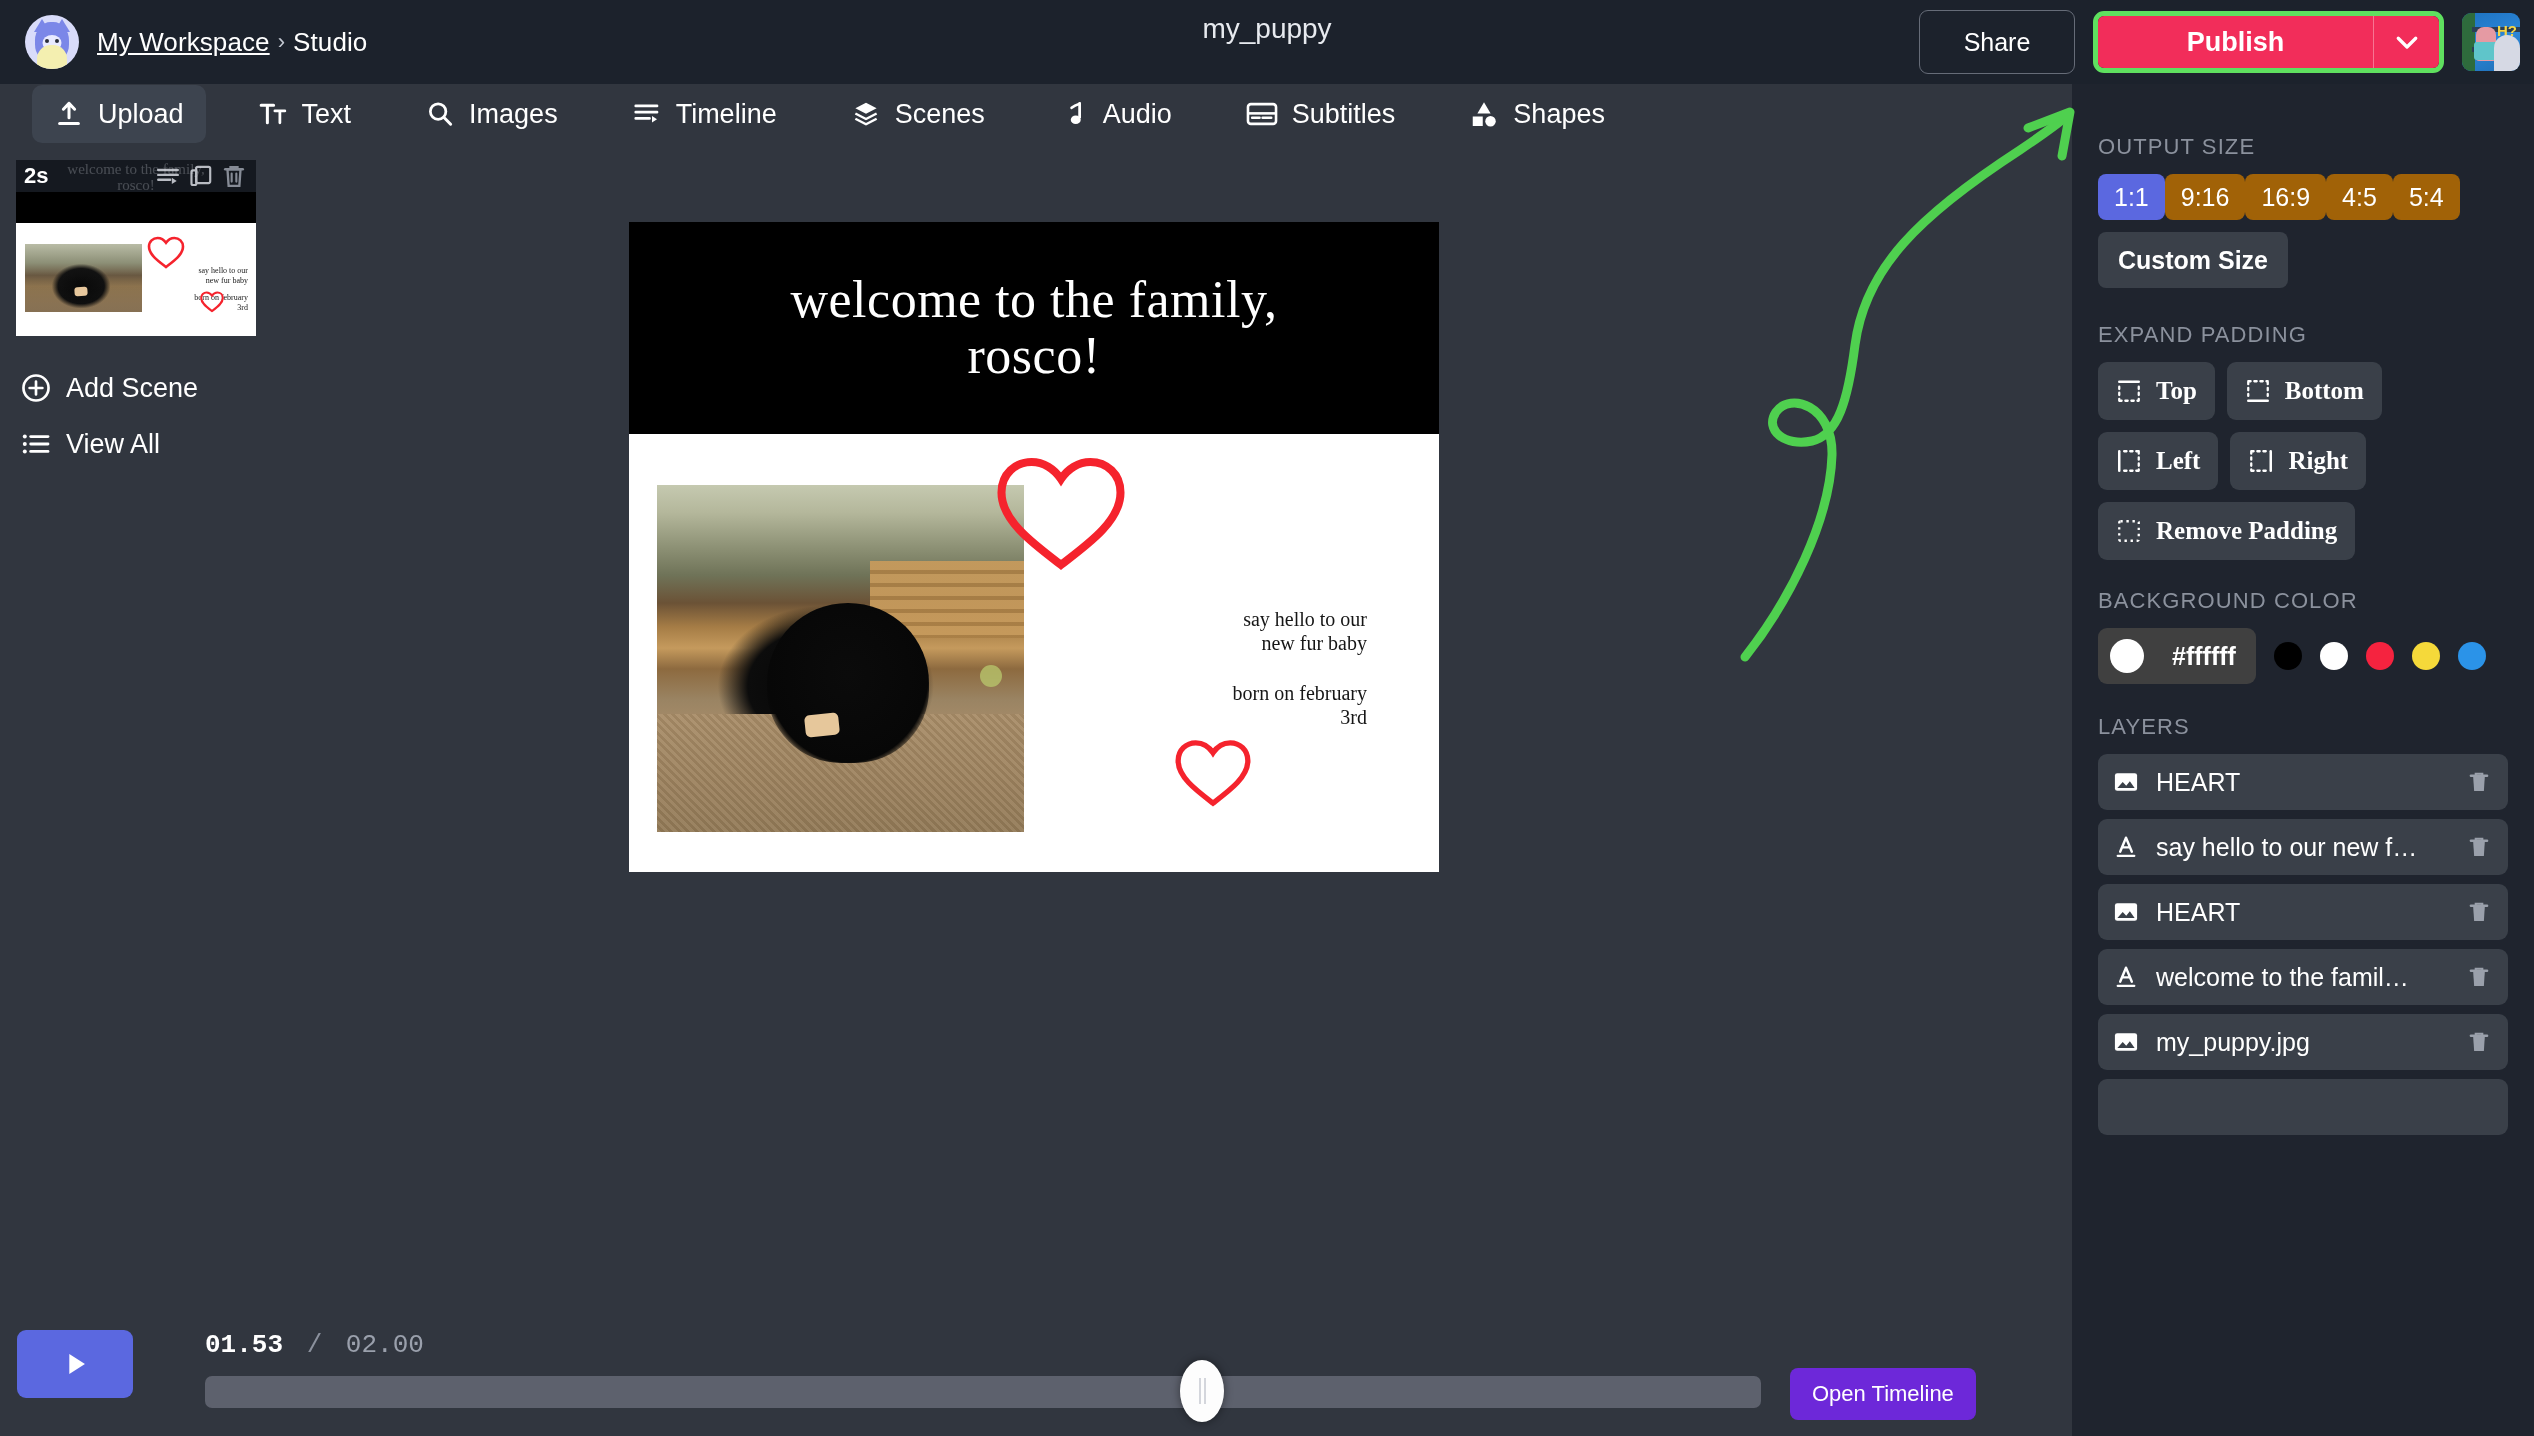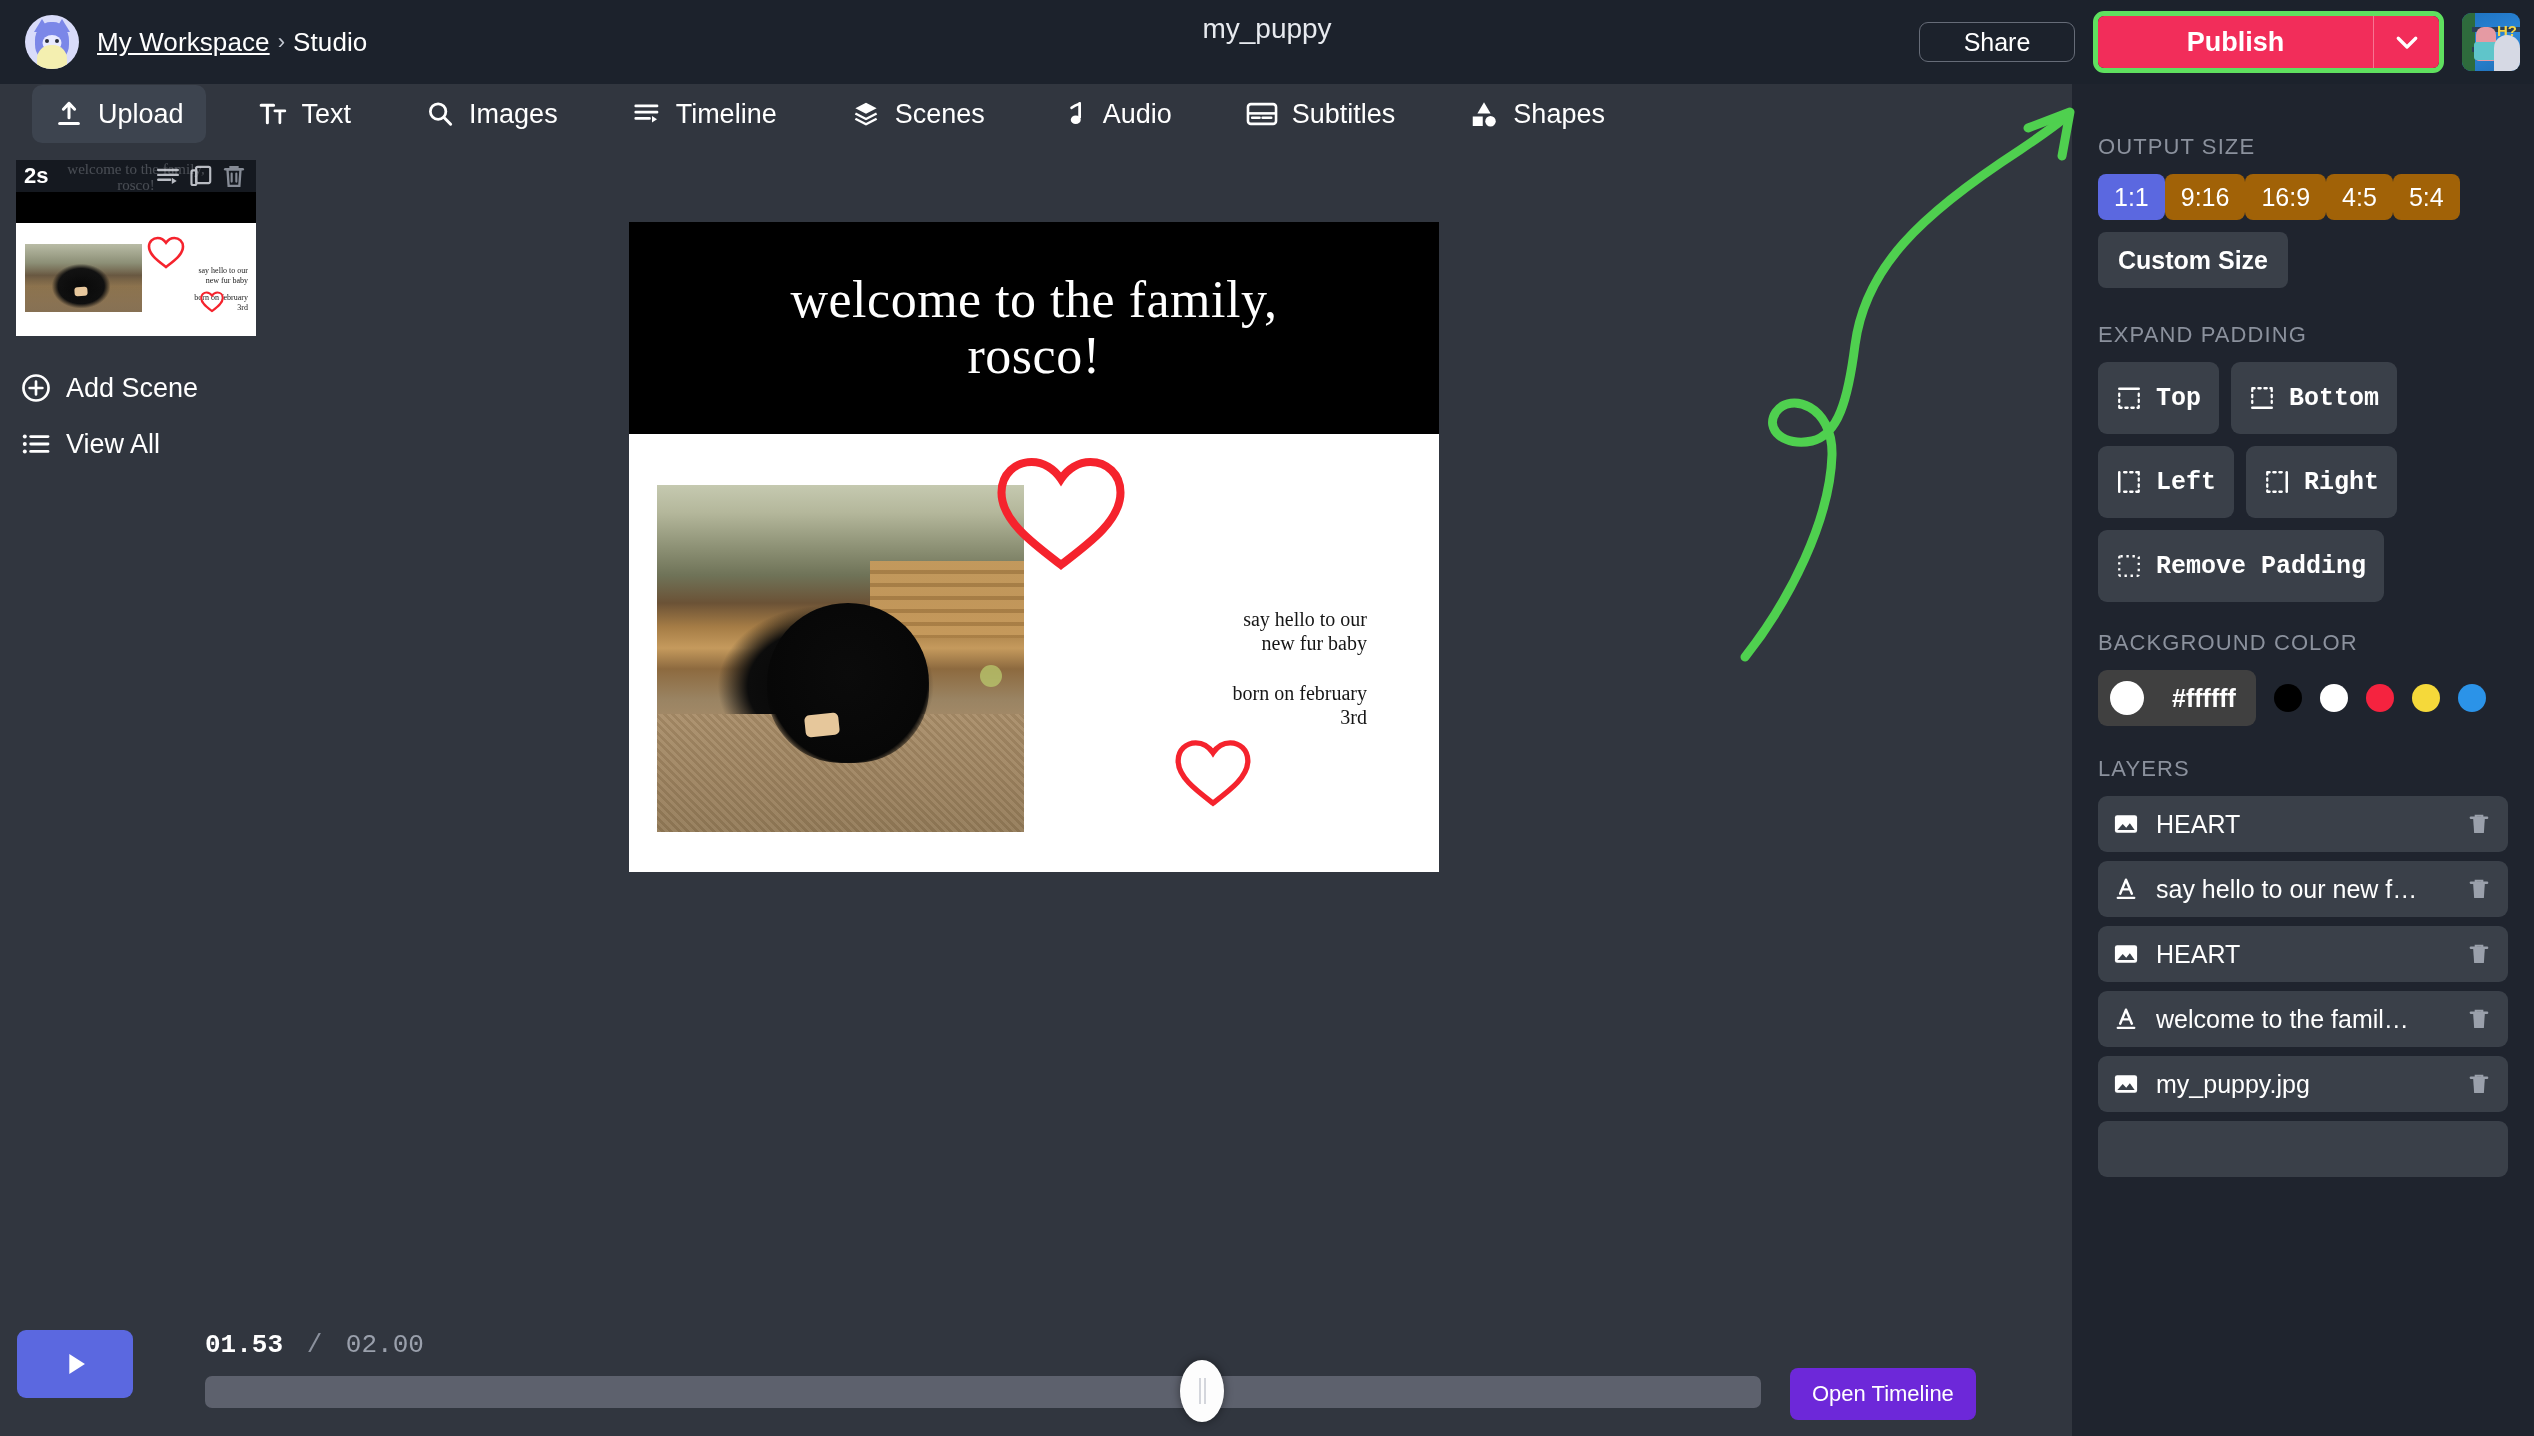--- a/index.html
+++ b/index.html
@@ -50,21 +50,21 @@
   .breadcrumb .bc-cur { color: #ffffff; }
 
   .doc-title {
     position: absolute; left: 0; right: 0; top: 13px; text-align: center;
     font-size: 28px; color: #e7eaef; pointer-events: none;
   }
   .header-right {
     margin-left: auto; display: flex; align-items: center; gap: 18px; padding-right: 14px;
   }
   .btn-share {
-    width: 156px; height: 40px; border: 1.5px solid #666c78; border-radius: 9px;
+    width: 156px; height: 64px; border: 1.5px solid #666c78; border-radius: 9px;
     background: transparent; color: #ffffff; font-size: 25px; cursor: pointer;
     display: flex; align-items: center; justify-content: center;
     font-family: "Liberation Sans", sans-serif;
   }
   .publish-wrap {
     border: 5px solid #5fe05f; border-radius: 11px; padding: 0;
     display: flex; align-items: stretch; overflow: hidden; height: 62px;
   }
   .btn-publish {
     background: #f22d5a; color: #ffffff; font-size: 27px; font-weight: bold;
@@ -232,22 +232,22 @@
   }
   .ratio-btn.sel { background: #5b68e0; }
   .custom-size-btn {
     background: #3a4049; color: #ffffff; border: none; border-radius: 8px;
     height: 56px; padding: 0 20px; font-size: 25px; font-weight: bold; cursor: pointer;
     font-family: "Liberation Sans", sans-serif; margin-bottom: 34px;
   }
   .pad-row { display: flex; gap: 12px; margin-bottom: 12px; }
   .pad-btn {
     background: #3a4049; color: #ffffff; border: none; border-radius: 9px;
-    height: 72px; padding: 0 18px; font-size: 25px; font-weight: bold; cursor: pointer;
-    display: flex; align-items: center; gap: 14px; font-family: Liberation Mono, monospace;
+    height: 58px; padding: 0 18px; font-size: 25px; font-weight: bold; cursor: pointer;
+    display: flex; align-items: center; gap: 14px; font-family: Liberation Serif, serif;
     white-space: nowrap;
   }
   .bg-label { margin-top: 28px; }
   .swatch-row { display: flex; align-items: center; gap: 18px; }
   .hex-field {
     background: #404040; border-radius: 9px; height: 56px; padding: 0 20px 0 12px;
     display: flex; align-items: center; gap: 28px; cursor: pointer;
   }
   .hex-dot { width: 34px; height: 34px; border-radius: 50%; background: #ffffff; }
   .hex-text { color: #ffffff; font-size: 25px; font-weight: bold; }

